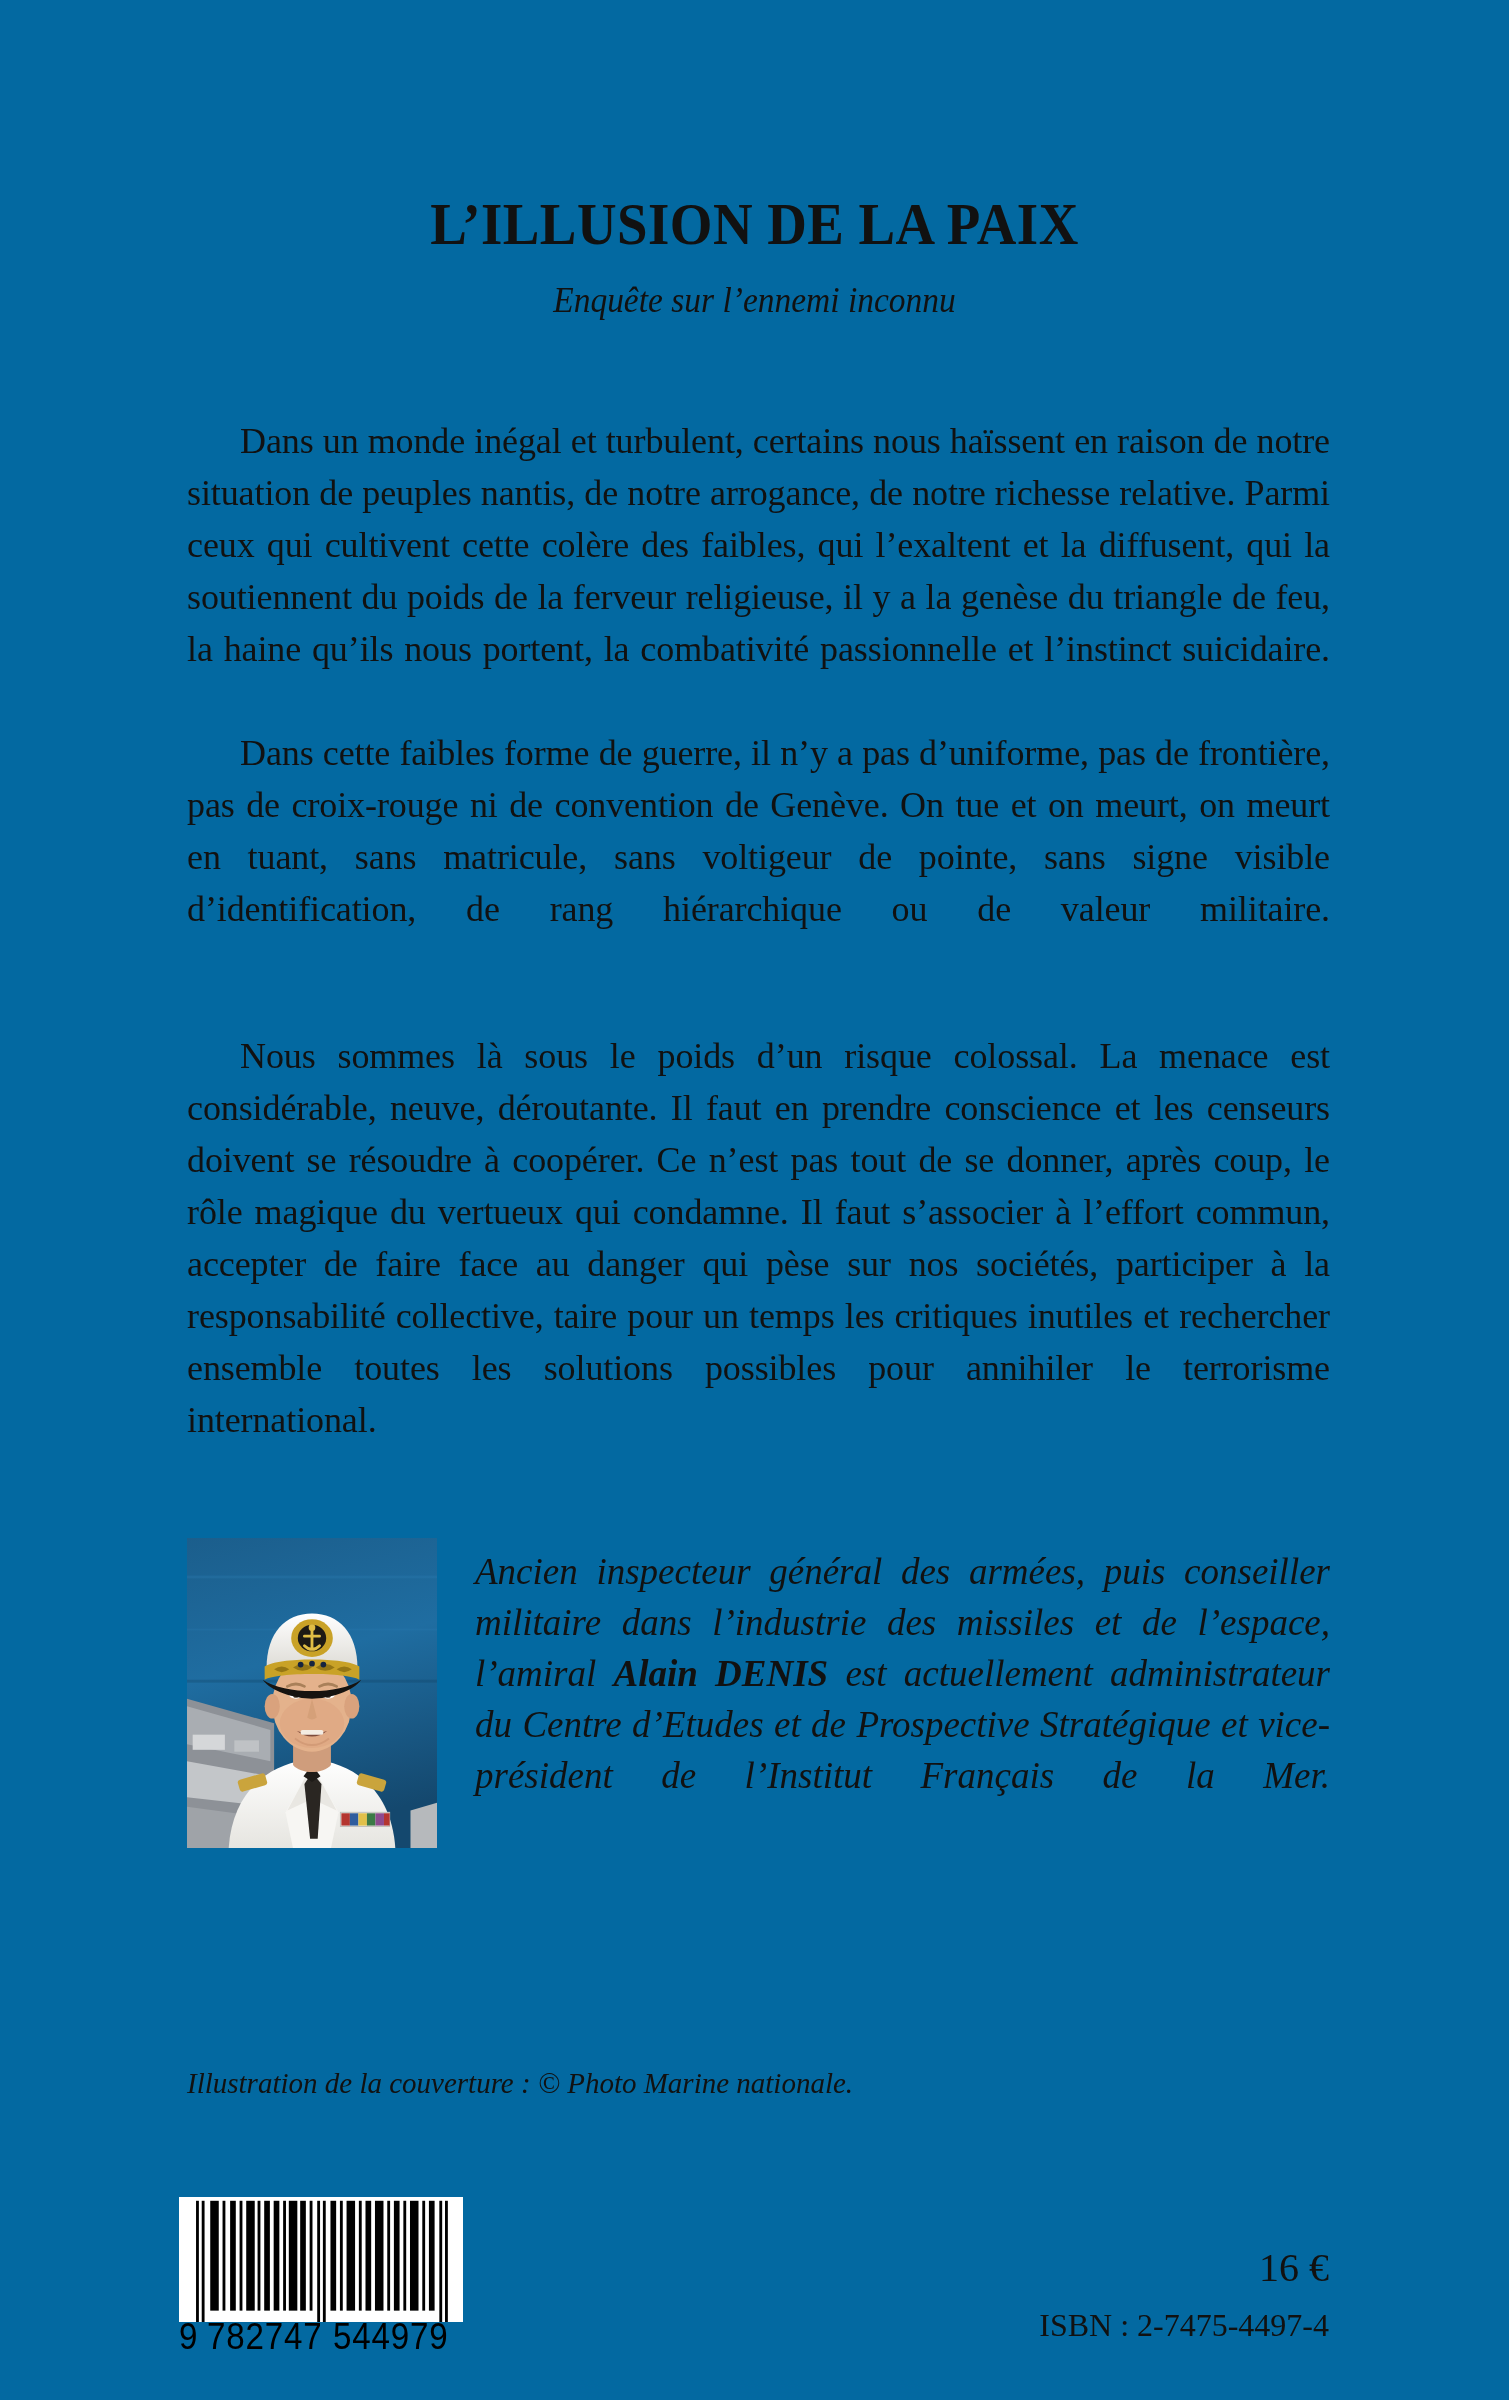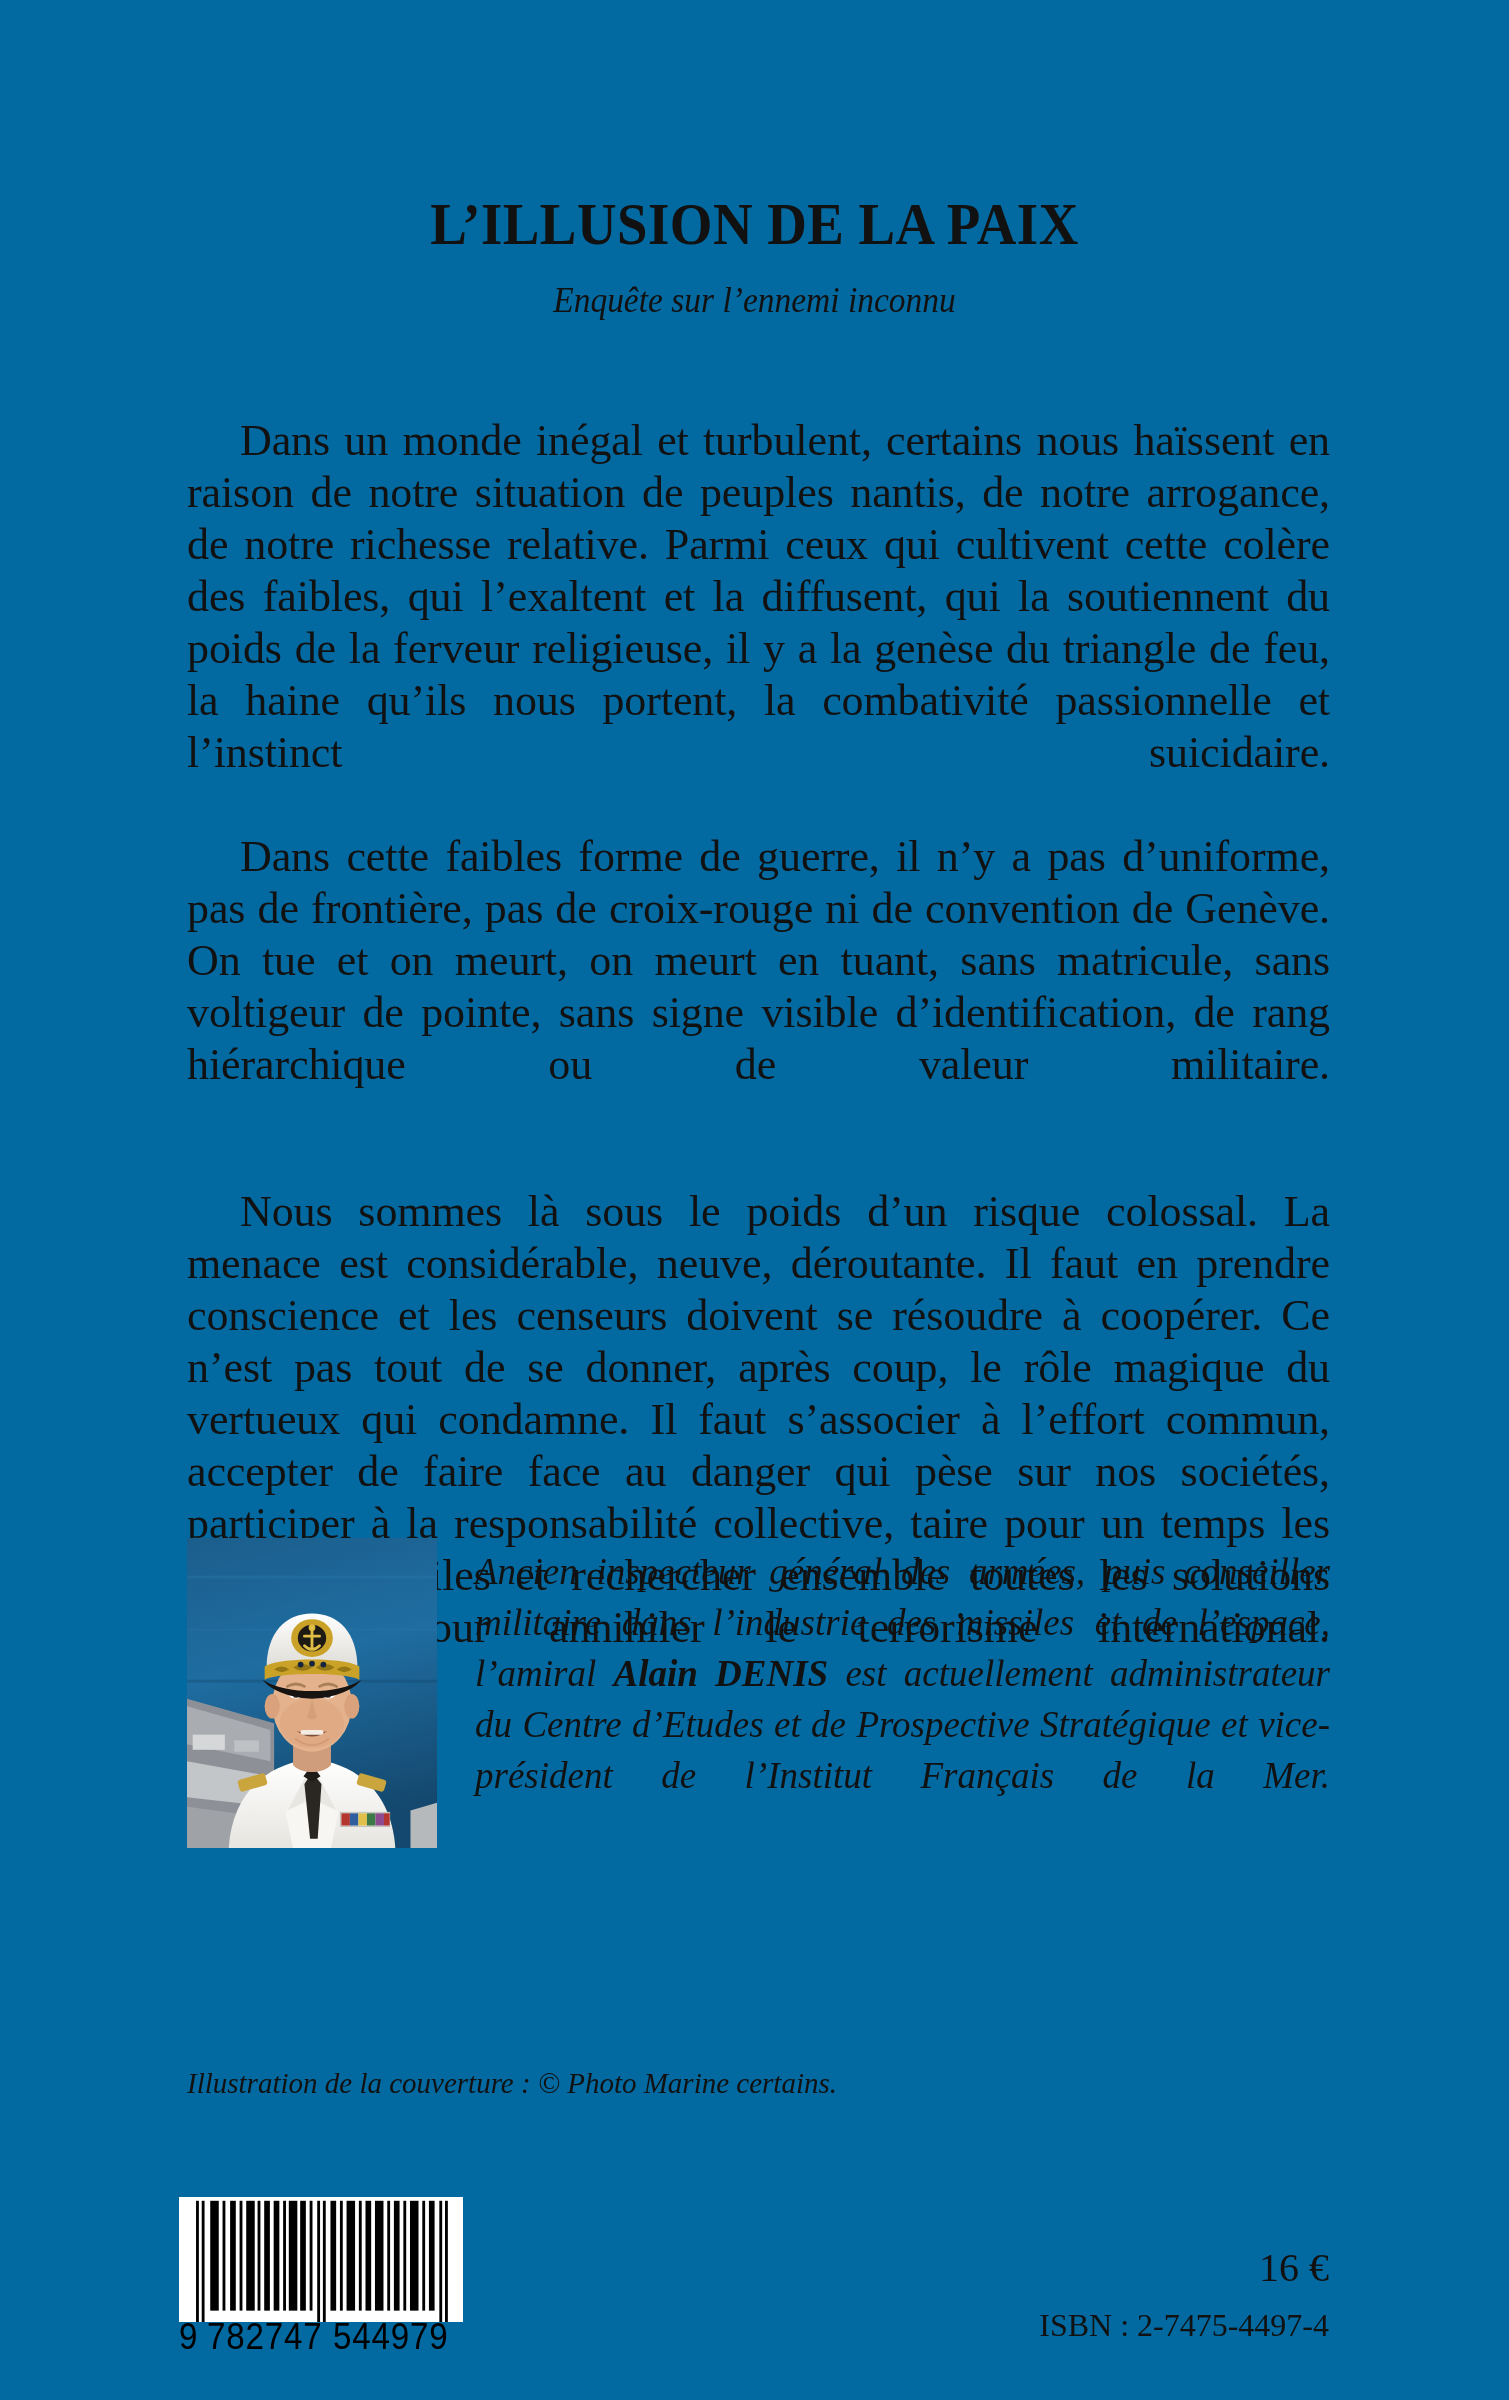--- a/index.html
+++ b/index.html
@@ -52,21 +52,21 @@
   }
 
   
   .body-copy {
     position: absolute;
     left: 187px;
     top: 415px;
     width: 1143px;
     text-align: justify;
     text-justify: inter-word;
-    font-size: 44px;
+    font-size: 36px;
     line-height: 52px;
     transform-origin: left top;
   }
   .body-copy p {
     margin: 0;
     text-indent: 53px;
     font-family: "Liberation Serif", "DejaVu Serif", serif;
     letter-spacing: -0.1px;
     word-spacing: 0px;
   }
@@ -304,21 +304,21 @@
       </svg>
     </div>
 
     <div class="bio-text">
       <p>
         <span>Ancien inspecteur général des armées, puis conseiller militaire dans l’industrie des missiles et de l’espace, l’amiral </span><span class="bio-name">Alain DENIS</span><span> est actuellement administrateur du Centre d’Etudes et de Prospective Stratégique et vice-président de l’Institut Français de la Mer.</span>
       </p>
     </div>
   </div>
 
-  <div class="credit">Illustration de la couverture : © Photo Marine certains.</div>
+  <div class="credit">Illustration de la couverture : © Photo Marine nationale.</div>
 
   <div class="barcode-area">
     <svg class="barcode-bars" viewBox="0 0 300 132" preserveAspectRatio="none" aria-hidden="true">
       <rect x="0" y="0" width="300" height="132" fill="#ffffff"></rect>
       <g fill="#000000">
         <rect x="18" y="4" width="3" height="128"></rect>
         <rect x="24" y="4" width="3" height="128"></rect>
         <rect x="33" y="4" width="9" height="116"></rect>
         <rect x="46" y="4" width="3" height="116"></rect>
         <rect x="54" y="4" width="6" height="116"></rect>

